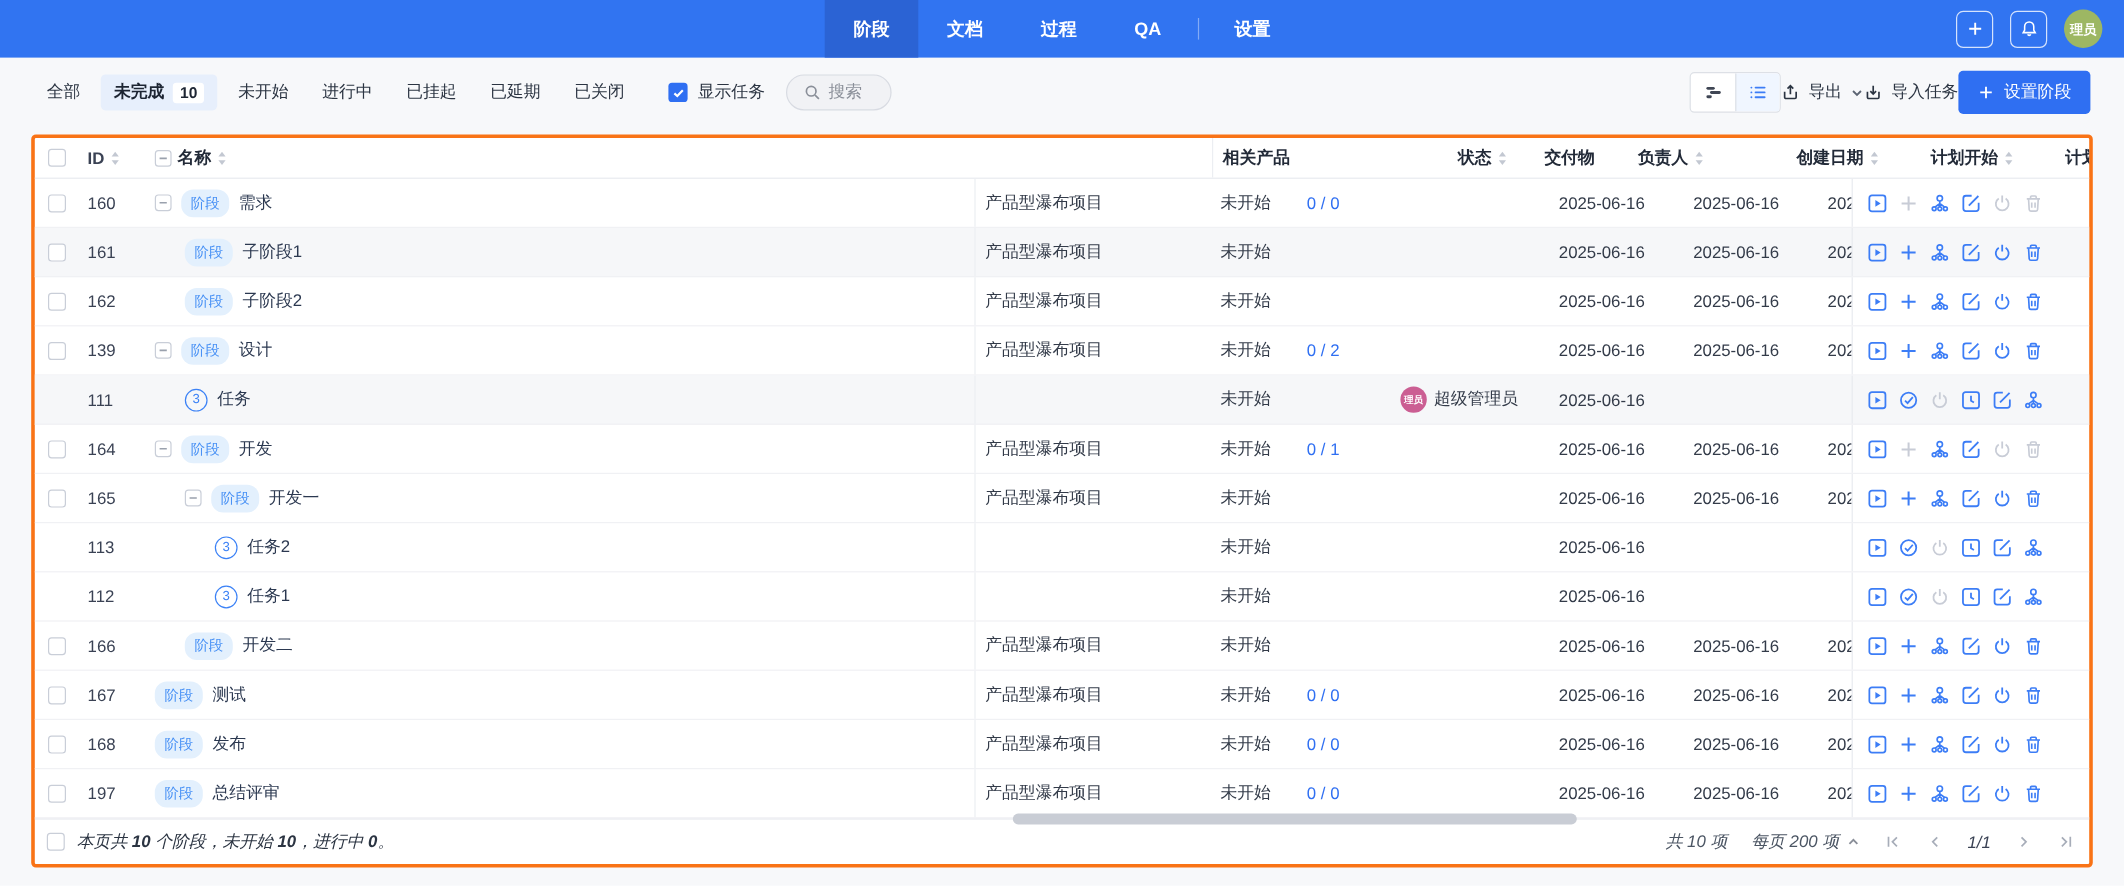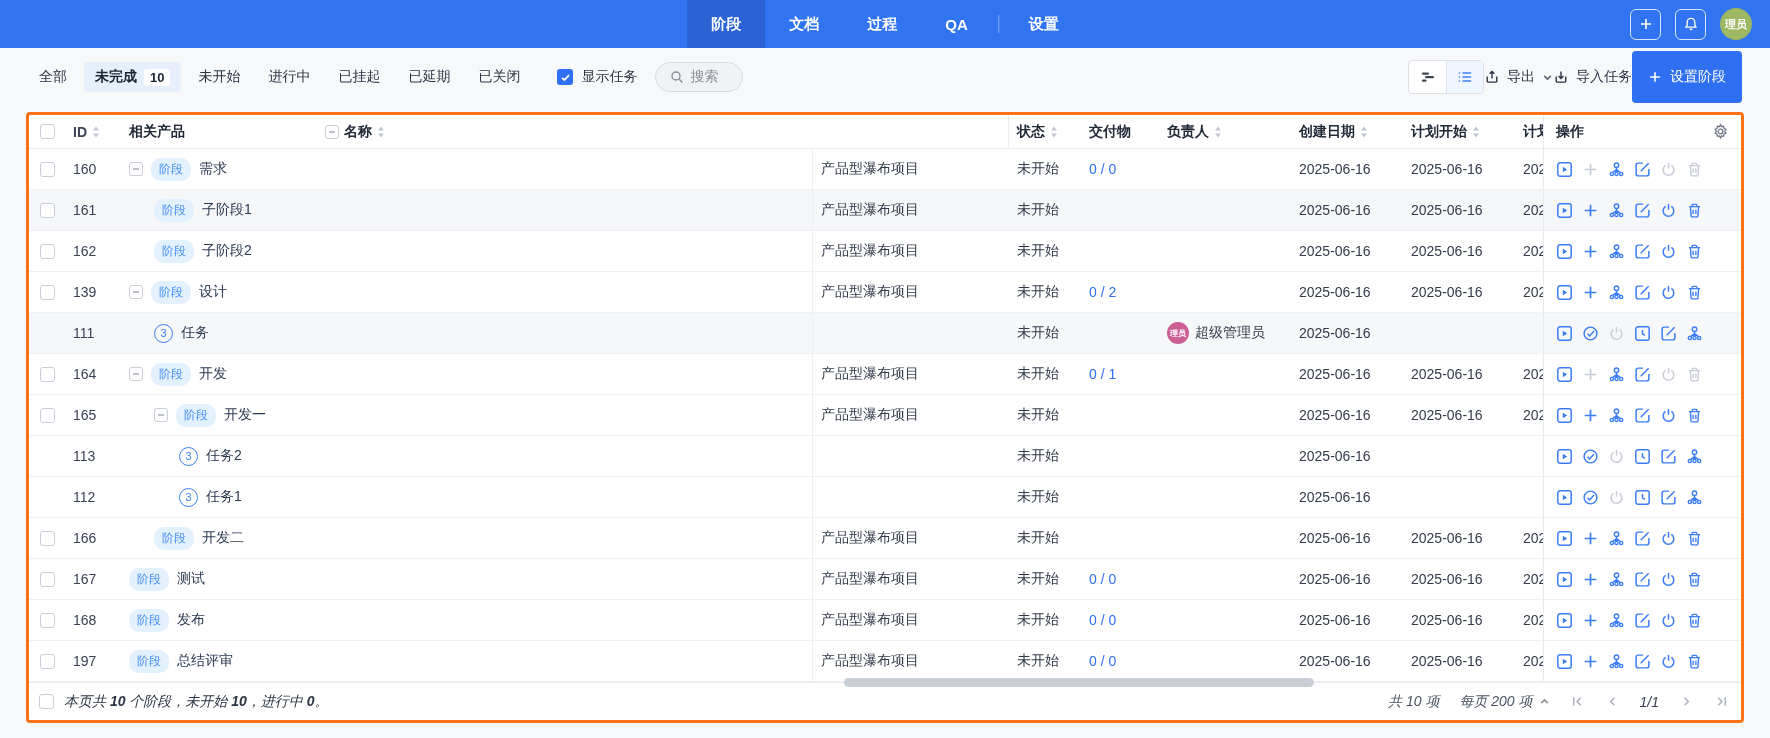--- a/index.html
+++ b/index.html
@@ -28,21 +28,21 @@
   .filter .count { background:#fff; border-radius:3px; font-size:13px; font-weight:bold; padding:1px 6px; color:#1d2533; }
   .show-tasks { display:flex; align-items:center; gap:8px; margin-left:26px; font-size:14px; color:#2b3442; }
   .cbx { width:16px; height:16px; border-radius:3px; background:#2f6ff2; display:flex; align-items:center; justify-content:center; }
   .search { margin-left:18px; height:30px; min-width:88px; border:1px solid #d8dbe2; background:#f1f2f5; border-radius:15px; display:flex; align-items:center; gap:6px; padding:0 14px; color:#8a8f99; font-size:14px; }
   .tb-right { margin-left:auto; display:flex; align-items:center; }
   .view-toggle { display:flex; border:1px solid #dde0e6; border-radius:4px; overflow:hidden; background:#fff; }
   .view-toggle .vt { width:37px; height:32px; display:flex; align-items:center; justify-content:center; }
   .view-toggle .vt + .vt { border-left:1px solid #dde0e6; }
   .view-toggle .vt.active { background:#f0f6ff; }
   .tb-link { display:flex; align-items:center; gap:7px; font-size:14px; color:#2b3442; cursor:pointer; }
-  .btn-primary { height:52px; background:#2f6ff2; color:#fff; border:none; border-radius:4px; font-size:14px; padding:0 16px; display:flex; align-items:center; gap:8px; font-family:inherit; cursor:pointer; }
+  .btn-primary { height:36px; background:#2f6ff2; color:#fff; border:none; border-radius:4px; font-size:14px; padding:0 16px; display:flex; align-items:center; gap:8px; font-family:inherit; cursor:pointer; }
 
   
   .table-wrap { position:relative; margin:6px 26px 0; background:#fff; border:3px solid #f97316; border-radius:4px; }
   .trow { display:flex; align-items:center; }
   .thead { height:34px; border-bottom:1px solid #e8eaef; font-weight:bold; font-size:14px; color:#222a38; }
   .tr { height:41px; border-bottom:1px solid #f0f1f4; font-size:14px; color:#333b49; }
   .tr.shaded { background:#f6f7f9; }
   .td, .th { display:flex; align-items:center; height:100%; padding:0 8px; overflow:hidden; white-space:nowrap; }
   .c-select { width:36px; justify-content:center; padding:0; }
   .c-id { width:56px; color:#3a4254; }
@@ -223,36 +223,36 @@
         </div>
         <div class="th c-id sortable">
           <span>ID</span>
           <span class="ic" style="display: inline-flex;">
             <svg width="8" height="12" viewBox="0 0 8 12">
               <path d="M4 0.5 7 4.5H1z" fill="#c3c8d2"></path>
               <path d="M4 11.5 1 7.5h6z" fill="#c3c8d2"></path>
             </svg>
           </span>
         </div>
-        <div class="th c-product">
-          <span>相关产品</span>
-        </div>
         <div class="th c-name sortable">
           <span class="minus-sq">
             <svg width="8" height="8" viewBox="0 0 8 8" stroke="#9aa1ad" stroke-width="1.3">
               <path d="M1 4h6"></path>
             </svg>
           </span>
           <span>名称</span>
           <span class="ic" style="display: inline-flex;">
             <svg width="8" height="12" viewBox="0 0 8 12">
               <path d="M4 0.5 7 4.5H1z" fill="#c3c8d2"></path>
               <path d="M4 11.5 1 7.5h6z" fill="#c3c8d2"></path>
             </svg>
           </span>
+        </div>
+        <div class="th c-product">
+          <span>相关产品</span>
         </div>
         <div class="th c-status sortable">
           <span>状态</span>
           <span class="ic" style="display: inline-flex;">
             <svg width="8" height="12" viewBox="0 0 8 12">
               <path d="M4 0.5 7 4.5H1z" fill="#c3c8d2"></path>
               <path d="M4 11.5 1 7.5h6z" fill="#c3c8d2"></path>
             </svg>
           </span>
         </div>
@@ -281,29 +281,20 @@
           <span>计划开始</span>
           <span class="ic" style="display: inline-flex;">
             <svg width="8" height="12" viewBox="0 0 8 12">
               <path d="M4 0.5 7 4.5H1z" fill="#c3c8d2"></path>
               <path d="M4 11.5 1 7.5h6z" fill="#c3c8d2"></path>
             </svg>
           </span>
         </div>
         <div class="th c-pend">
           <span>计划结束</span>
-        </div>
-        <div class="th c-actions">
-          <span>操作</span>
-          <span class="gear">
-            <svg width="17" height="17" viewBox="0 0 16 16" fill="none" stroke="currentColor" stroke-width="1.2">
-              <circle cx="8" cy="8" r="2.2"></circle>
-              <path d="M8 1.6l.9 1.8 2-.3 0.3 2 1.8.9-1 1.8 1 1.8-1.8.9-.3 2-2-.3-.9 1.8-.9-1.8-2 .3-.3-2-1.8-.9 1-1.8-1-1.8 1.8-.9.3-2 2 .3z"></path>
-            </svg>
-          </span>
         </div>
       </div>
     <div id="tbody">
         <div class="trow tr">
           <div class="td c-select">
             <span class="empty-cbx"></span>
           </div>
           <div class="td c-id">
             <span>160</span>
           </div>

